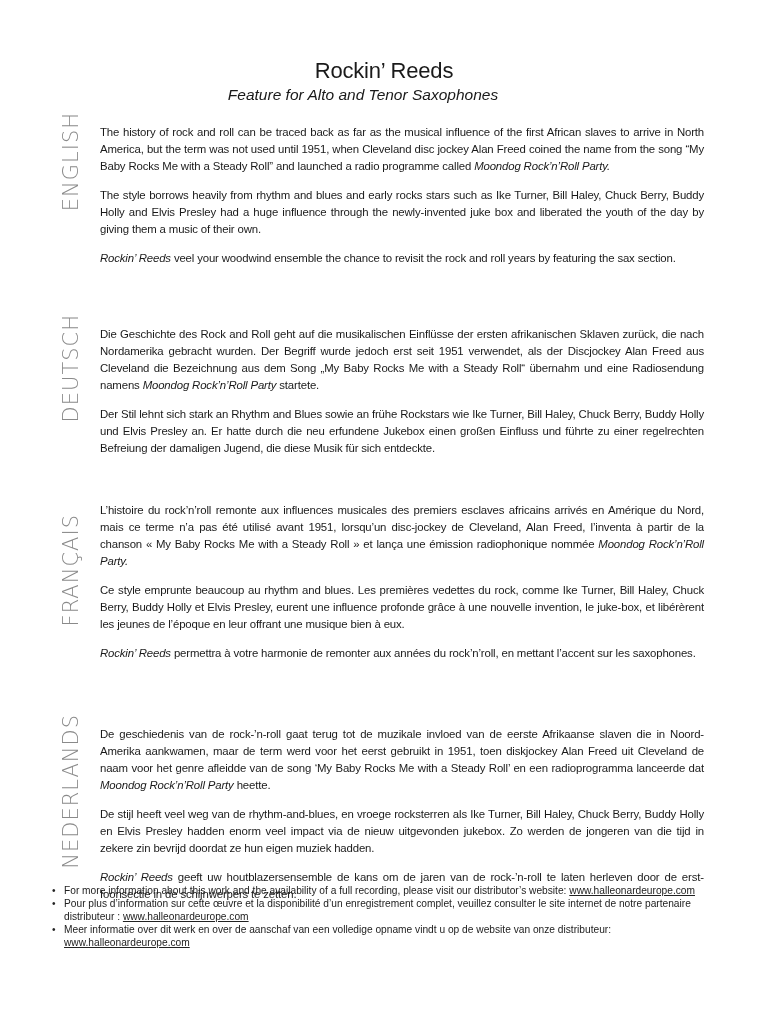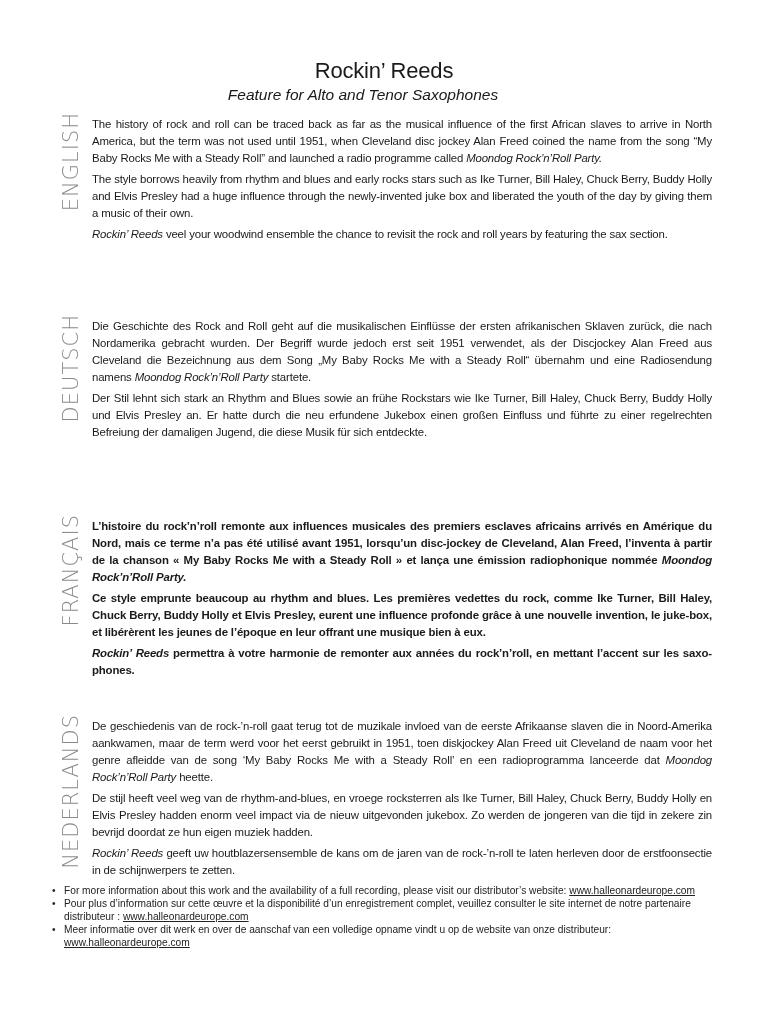--- a/index.html
+++ b/index.html
@@ -21,21 +21,21 @@
     writing-mode: vertical-rl; transform: rotate(180deg);
     font-size: 21px; color: #8a8a8a; letter-spacing: 1px;
     font-family: "DejaVu Sans", sans-serif; font-weight: 200;
     text-align: left;
   }
   .body-text {
     position: absolute; left: 88px; width: 628px;
     font-size: 11.4px; line-height: 17px; text-align: justify;
     letter-spacing: -0.15px;
   }
-  .body-text p { margin: 4px; }
+  .body-text p { margin: 12px; }
   .body-text em { font-style: italic; }
   .footer {
     position: absolute; left: 52px; top: 884px; width: 680px;
     font-size: 10.2px; line-height: 13px; color: #222;
   }
   .footer ul { margin: 0; padding: 0; list-style: none; }
   .footer li { position: relative; padding-left: 12px; margin: 0; }
   .footer li::before { content: "•"; position: absolute; left: 0; top: 0; font-style: normal; }
   .footer .link { text-decoration: underline; }
 </style>
@@ -57,21 +57,21 @@
 <div class="section">
   <div class="lang-label" style="top:314px;">DEUTSCH</div>
   <div class="body-text" style="top:314px;">
     <p><span>Die Geschichte des Rock and Roll geht auf die musikalischen Einflüsse der ersten afrikanischen Sklaven zurück, die nach Nordamerika gebracht wurden. Der Begriff wurde jedoch erst seit 1951 verwendet, als der Discjockey Alan Freed aus Cleveland die Bezeichnung aus dem Song „My Baby Rocks Me with a Steady Roll“ übernahm und eine Radiosendung namens </span><em>Moondog Rock’n’Roll Party</em><span> startete.</span></p>
     <p><span>Der Stil lehnt sich stark an Rhythm and Blues sowie an frühe Rockstars wie Ike Turner, Bill Haley, Chuck Berry, Buddy Holly und Elvis Presley an. Er hatte durch die neu erfundene Jukebox einen großen Einfluss und führte zu einer regel­rechten Befreiung der damaligen Jugend, die diese Musik für sich entdeckte.</span><em></em><span></span></p>
   </div>
 </div>
 
 <div class="section">
   <div class="lang-label" style="top:514px;">FRANÇAIS</div>
-  <div class="body-text" style="top:514px;font-weight:bold;">
+  <div class="body-text" style="top:490px;">
     <p><span>L’histoire du rock’n’roll remonte aux influences musicales des premiers esclaves africains arrivés en Amérique du Nord, mais ce terme n’a pas été utilisé avant 1951, lorsqu’un disc-jockey de Cleveland, Alan Freed, l’inventa à partir de la chanson « My Baby Rocks Me with a Steady Roll » et lança une émission radiophonique nommée </span><em>Moondog Rock’n’Roll Party.</em><span></span></p>
     <p><span>Ce style emprunte beaucoup au rhythm and blues. Les premières vedettes du rock, comme Ike Turner, Bill Haley, Chuck Berry, Buddy Holly et Elvis Presley, eurent une influence profonde grâce à une nouvelle invention, le juke-box, et libérèrent les jeunes de l’époque en leur offrant une musique bien à eux.</span><em></em><span></span></p>
     <p><span></span><em>Rockin’ Reeds</em><span> permettra à votre harmonie de remonter aux années du rock’n’roll,  en mettant l’accent sur les saxo­phones.</span></p>
   </div>
 </div>
 
 <div class="section">
   <div class="lang-label" style="top:714px;">NEDERLANDS</div>
   <div class="body-text" style="top:714px;">
     <p><span>De geschiedenis van de rock-’n-roll gaat terug tot de muzikale invloed van de eerste Afrikaanse slaven die in Noord-Amerika aankwamen, maar de term werd voor het eerst gebruikt in 1951, toen diskjockey Alan Freed uit Cleveland de naam voor het genre afleidde van de song ‘My Baby Rocks Me with a Steady Roll’ en een radioprogramma lanceerde dat </span><em>Moondog Rock’n’Roll Party</em><span> heette.</span></p>

